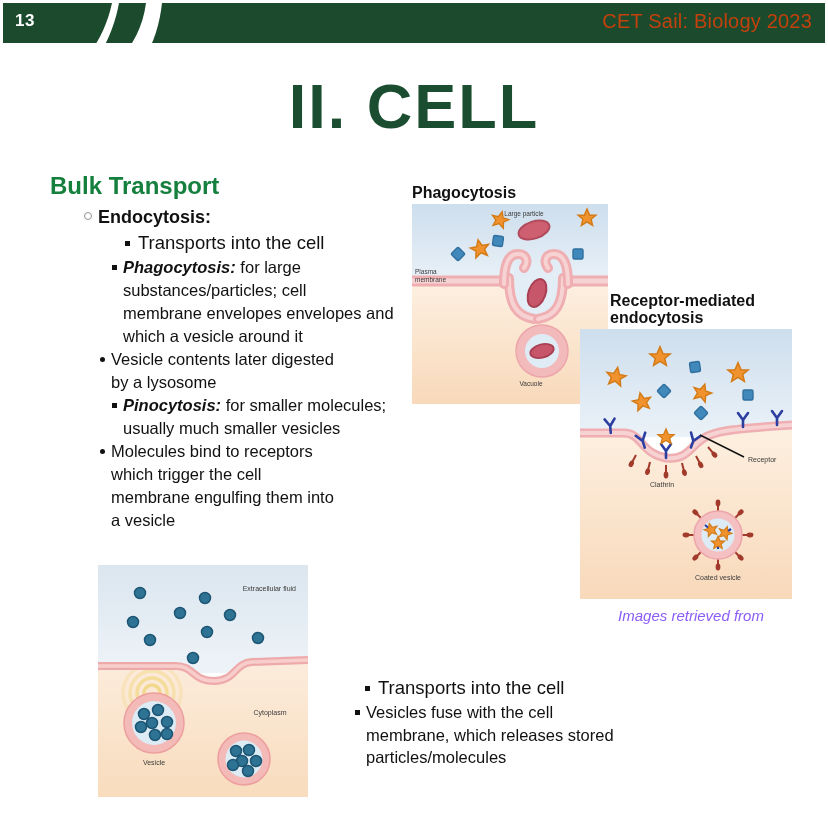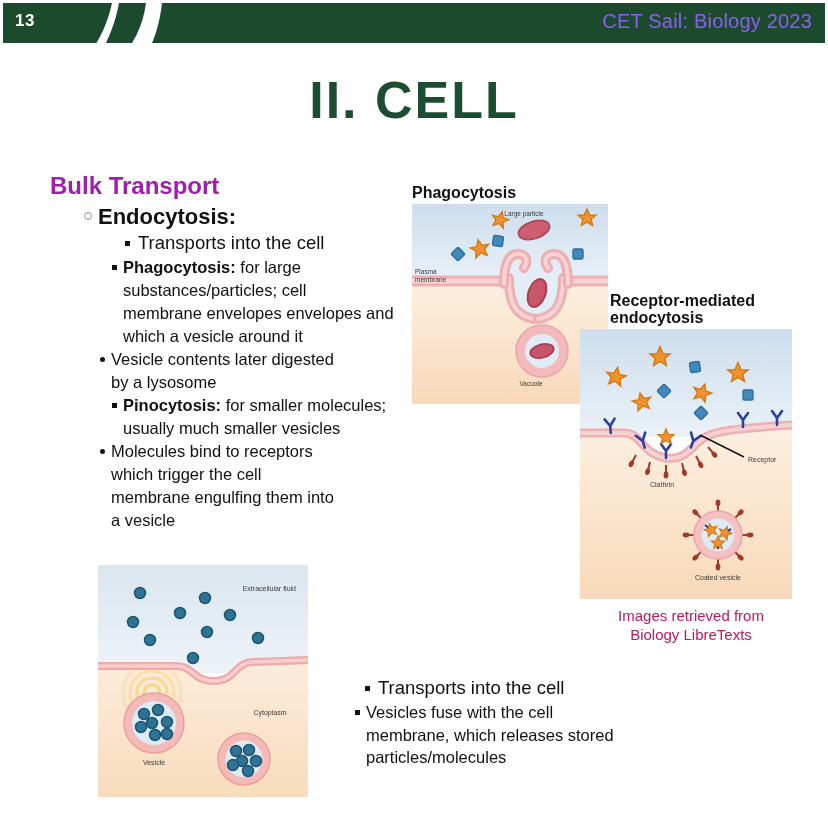--- a/index.html
+++ b/index.html
@@ -2,36 +2,36 @@
 <html><head>
 <meta charset="utf-8">
 <style>
   html,body{margin:0;padding:0;background:#fff;}
   body{width:828px;height:828px;position:relative;overflow:hidden;
        font-family:"Liberation Sans",sans-serif;color:#111;}
 
   
   .topbar{position:absolute;left:3px;top:3px;right:3px;height:40px;background:#1c4a2d;}
   .pagenum{position:absolute;left:15px;top:11px;color:#fff;font-size:17px;font-weight:bold;letter-spacing:.5px;}
-  .brand{position:absolute;right:16px;top:10px;color:#8b5cf6;font-size:20px;font-weight:500;letter-spacing:.2px;}
+  .brand{position:absolute;right:16px;top:10px;color:#c2410c;font-size:20px;font-weight:500;letter-spacing:.2px;}
   .saillogo{position:absolute;left:88px;top:3px;}
 
   
   .slide-title{position:absolute;left:0;right:0;top:70px;margin:0;text-align:center;
-     font-size:52px;font-weight:900;letter-spacing:2px;color:#1b4e30;}
+     font-size:63px;font-weight:900;letter-spacing:2px;color:#1b4e30;}
 
   
   .content{position:absolute;left:50px;top:172px;width:390px;}
-  .bt-heading{margin:0 0 4px 0;font-size:24px;font-weight:800;color:#a21caf;line-height:28px;}
+  .bt-heading{margin:0 0 4px 0;font-size:24px;font-weight:800;color:#15803d;line-height:28px;}
   .li{position:relative;}
-  .lvl1{margin-left:48px;font-size:22px;font-weight:700;line-height:26px;}
+  .lvl1{margin-left:48px;font-size:18px;font-weight:700;line-height:26px;}
   .lvl2big{margin-left:88px;font-size:18.5px;font-weight:400;line-height:26px;white-space:nowrap;}
   .lvl2{margin-left:73px;font-size:16.5px;line-height:23px;width:310px;}
   .lvl3{margin-left:61px;font-size:16.5px;line-height:23px;width:290px;}
-  .lead{font-weight:700;}
+  .lead{font-weight:700;font-style:italic;}
   .tline{display:block;}
   .line1{white-space:nowrap;}
   .blt{position:absolute;display:block;}
   .b-circle{width:6px;height:6px;border:1.5px solid #8d948f;border-radius:50%;left:-14px;top:8px;background:transparent;}
   .b-sq{width:5px;height:5px;background:#111;}
   .lvl2big>.b-sq{left:-13px;top:11px;}
   .lvl2>.b-sq{left:-11px;top:9px;}
   .b-dot{width:5px;height:5px;background:#111;border-radius:50%;left:-11px;top:9px;}
 
   .exo{position:absolute;left:332px;top:675px;width:340px;}
@@ -40,21 +40,21 @@
   .exo .lvl2{margin-left:34px;line-height:22.5px;}
 
   
   .fig{position:absolute;}
   .fig-phago{left:412px;top:184px;width:196px;}
   .fig-receptor{left:580px;top:292px;width:176px;}
   .fig-title{margin:0 0 3px 0;font-size:16px;font-weight:700;line-height:17px;color:#111;}
   .fig-receptor .fig-title{margin-left:30px;}
   .fig-exo{left:98px;top:565px;}
   .credit{position:absolute;left:588px;top:606px;width:206px;text-align:center;
-     font-size:15px;font-weight:500;line-height:19px;color:#be185d;}
+     font-style:italic;font-size:15px;font-weight:500;line-height:19px;color:#8b5cf6;}
   svg text{font-family:"Liberation Sans",sans-serif;fill:#3a3a3a;}
 </style>
 </head>
 <body>
 
 <div class="topbar"></div>
 <div class="pagenum">13</div>
 <svg class="saillogo" width="100" height="58" viewBox="0 0 100 58">
   <path d="M24,0 C20,19 12,37 0,52 L11,52 C21,37 28,17 31,0 Z" fill="#ffffff"></path>
   <path d="M58,0 C55,23 45,43 30,57 L55,57 C66,41 72,19 74,0 Z" fill="#ffffff"></path>
@@ -253,21 +253,20 @@
 
     <line x1="164" y1="128" x2="120" y2="106" stroke="#111" stroke-width="1.5"></line>
     <text x="168" y="133" font-size="7">Receptor</text>
     <text x="82" y="158" font-size="7" text-anchor="middle">Clathrin</text>
     <text x="138" y="251" font-size="7" text-anchor="middle">Coated vesicle</text>
   </svg>
 </div>
 
 <div class="credit">
     <span class="tline">Images retrieved from</span>
-    <span class="tline">Biology LibreTexts</span>
   </div>
 
 <div class="fig fig-exo">
   <svg width="210" height="232" viewBox="0 0 210 232">
     <defs>
       <linearGradient id="skyE" x1="0" y1="0" x2="0" y2="1">
         <stop offset="0" stop-color="#dbe6ef"></stop>
           <stop offset="1" stop-color="#eef3f8"></stop>
       </linearGradient>
       <linearGradient id="peachE" x1="0" y1="0" x2="0" y2="1">

